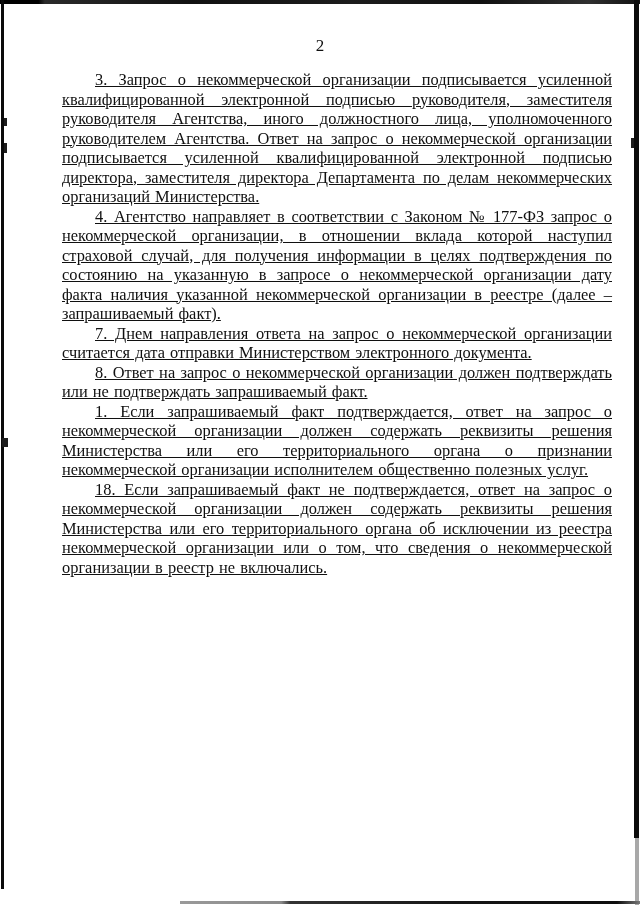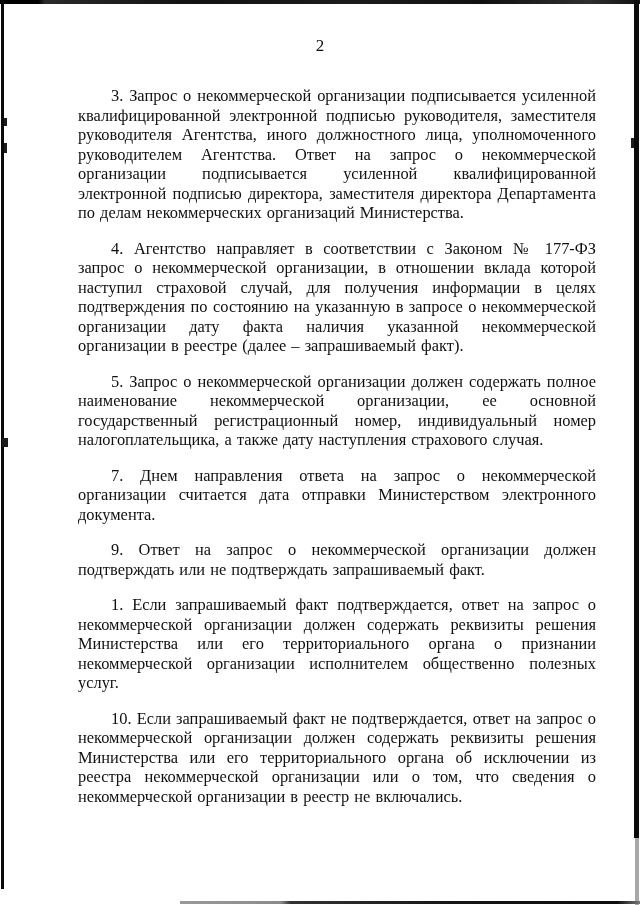--- a/index.html
+++ b/index.html
@@ -70,24 +70,25 @@
   .text-block {
     position: absolute;
     top: 70px;
     left: 62px;
     width: 550px;
     font-size: 16.4px;
     line-height: 19.5px;
     text-align: justify;
   }
   .text-block p {
-    margin: 16px;
+    margin: 0;
     padding: 0;
     text-indent: 33px;
     word-spacing: 1px;
+    text-decoration: underline;
   }
 </style>
 </head>
 <body>
 
 <div class="page">
 
   <div class="border-top"></div>
   <div class="border-left"></div>
   <div class="border-right"></div>
@@ -97,20 +98,19 @@
   <div class="speck speck-a"></div>
   <div class="speck speck-b"></div>
   <div class="speck speck-c"></div>
   <div class="speck speck-d"></div>
 
   <div class="page-number">2</div>
 
   <div class="text-block">
     <p>3. Запрос о некоммерческой организации подписывается усиленной квалифицированной электронной подписью руководителя, заместителя руководителя Агентства, иного должностного лица, уполномоченного руководителем Агентства. Ответ на запрос о некоммерческой организации подписывается усиленной квалифицированной электронной подписью директора, заместителя директора Департамента по делам некоммерческих организаций Министерства.</p>
     <p>4. Агентство направляет в соответствии с Законом № 177-ФЗ запрос о некоммерческой организации, в отношении вклада которой наступил страховой случай, для получения информации в целях подтверждения по состоянию на указанную в запросе о некоммерческой организации дату факта наличия указанной некоммерческой организации в реестре (далее – запрашиваемый факт).</p>
-    <p>5. Запрос о некоммерческой организации должен содержать полное наименование некоммерческой организации, ее основной государственный регистрационный номер, индивидуальный номер налогоплательщика, а также дату наступления страхового случая.</p>
     <p>7. Днем направления ответа на запрос о некоммерческой организации считается дата отправки Министерством электронного документа.</p>
-    <p>9. Ответ на запрос о некоммерческой организации должен подтверждать или не подтверждать запрашиваемый факт.</p>
+    <p>8. Ответ на запрос о некоммерческой организации должен подтверждать или не подтверждать запрашиваемый факт.</p>
     <p>1. Если запрашиваемый факт подтверждается, ответ на запрос о некоммерческой организации должен содержать реквизиты решения Министерства или его территориального органа о признании некоммерческой организации исполнителем общественно полезных услуг.</p>
-    <p>10. Если запрашиваемый факт не подтверждается, ответ на запрос о некоммерческой организации должен содержать реквизиты решения Министерства или его территориального органа об исключении из реестра некоммерческой организации или о том, что сведения о некоммерческой организации в реестр не включались.</p>
+    <p>18. Если запрашиваемый факт не подтверждается, ответ на запрос о некоммерческой организации должен содержать реквизиты решения Министерства или его территориального органа об исключении из реестра некоммерческой организации или о том, что сведения о некоммерческой организации в реестр не включались.</p>
   </div>
 
 </div>
 
 </body></html>

